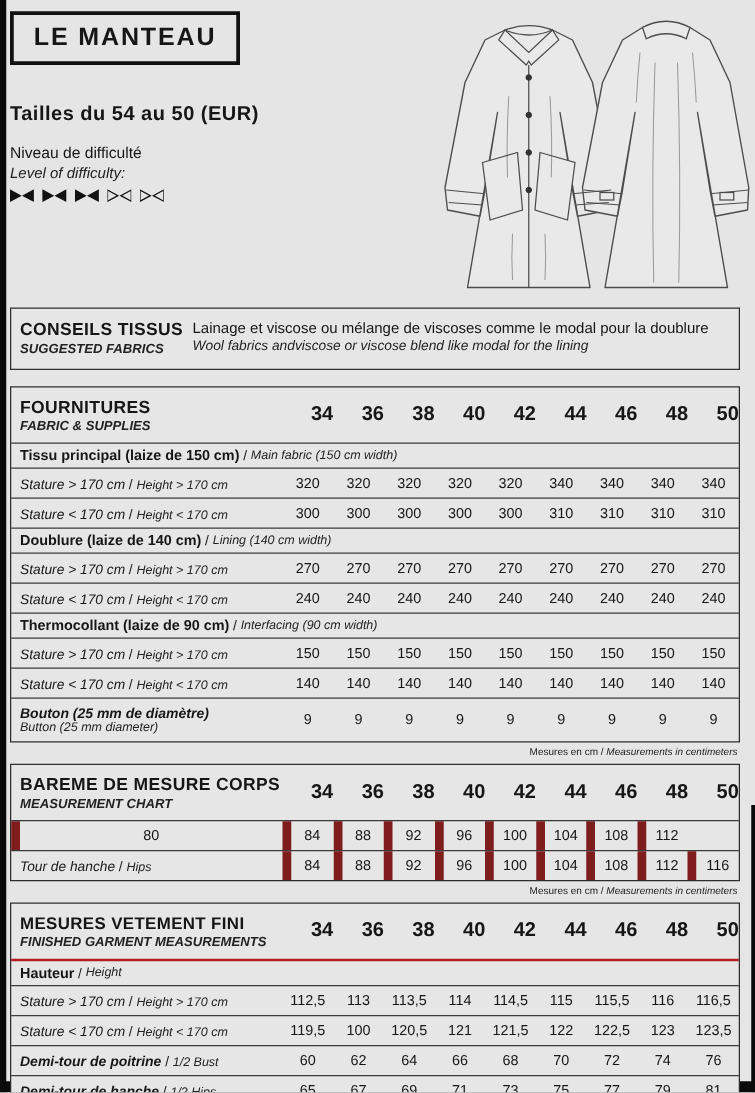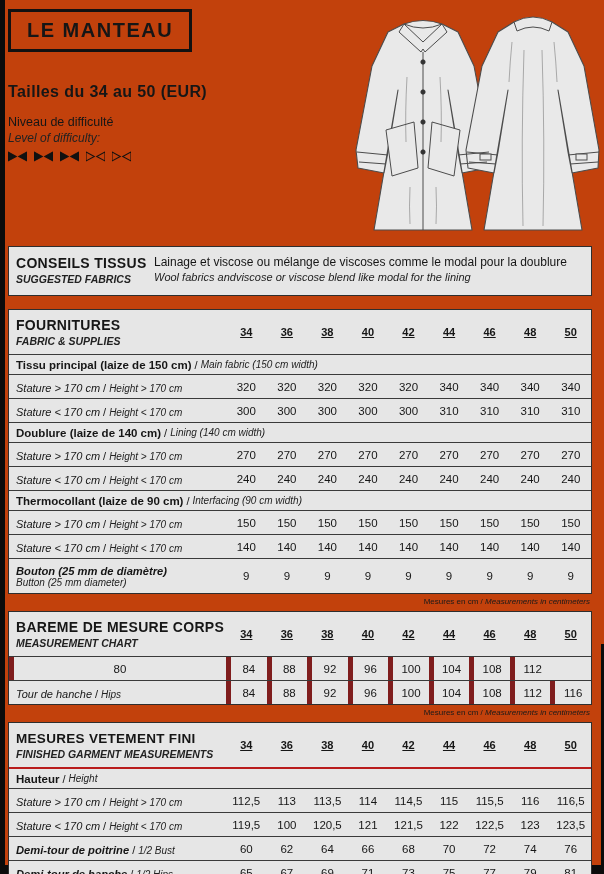--- a/index.html
+++ b/index.html
@@ -1,16 +1,16 @@
 <!DOCTYPE html>
 <html><head>
 <meta charset="utf-8">
 <style>
   html,body{margin:0;padding:0;background:#bbb;}
-  .page{position:relative;width:604px;height:874px;background:#c2410c;overflow:hidden;
+  .page{position:relative;width:604px;height:874px;background:#e5e5e5;overflow:hidden;
         font-family:"Liberation Sans",sans-serif;color:#161616;}
   .edge-left{position:absolute;left:0;top:0;width:5px;height:100%;background:#0b0b0b;}
   .edge-bottom{position:absolute;left:0;bottom:0;width:100%;height:9px;background:#0b0b0b;}
   .edge-right{position:absolute;right:0;bottom:0;width:3px;height:230px;background:#0b0b0b;}
   .content{position:absolute;left:8px;top:0;width:584px;}
 
   
   .hdr{position:relative;height:238px;}
   .title-box{display:inline-block;margin-top:9px;border:3px solid #111;padding:7px 16px;}
   .title-box span{font-size:20px;font-weight:bold;letter-spacing:1.5px;}
@@ -29,56 +29,56 @@
   
   .conseils{margin-top:8px;display:grid;grid-template-columns:138px 1fr;padding:8px 8px 8px 7px;min-height:32px;}
   .sec-title-fr{font-size:14px;font-weight:bold;letter-spacing:.3px;}
   .sec-title-en{font-size:10.5px;font-style:italic;font-weight:bold;color:#222;margin-top:2px;}
   .conseils-text-fr{font-size:12px;}
   .conseils-text-en{font-size:11px;font-style:italic;margin-top:2px;color:#222;}
 
   
   .t-row{display:grid;grid-template-columns:217px repeat(9,1fr);align-items:center;}
   .t-head{min-height:44px;}
-  .t-head .size-h{font-size:11px;font-weight:bold;text-align:center;text-decoration:underline;}
+  .t-head .size-h{font-size:16px;font-weight:bold;text-align:right;}
   .t-head .hcell{padding-left:7px;}
   .rule{border-top:1px solid #3a3a3a;}
   .rule2{border-top:2px solid #b91c1c;}
   .g-row{min-height:19px;display:flex;align-items:center;padding-left:7px;}
   .g-fr{font-size:11.5px;font-weight:bold;}
   .g-en{font-size:10px;font-style:italic;color:#222;}
   .sep{font-size:11px;padding:0 3px;}
   .d-row{min-height:23px;}
   .d-row .lbl{padding-left:7px;}
   .lbl .fr{font-size:11px;font-style:italic;}
   .lbl .en{font-size:10px;font-style:italic;color:#222;}
   .lbl .fr.b{font-weight:bold;font-size:11.2px;}
   .val{font-size:11.5px;text-align:center;}
-  .vlines .val{border-left:5px solid #7f1d1d;align-self:stretch;display:flex;align-items:center;justify-content:center;}
+  .vlines .val{border-left:7px solid #7f1d1d;align-self:stretch;display:flex;align-items:center;justify-content:center;}
   .d-row.tall{min-height:34px;}
   .lbl2 .fr{display:block;font-size:11.2px;font-weight:bold;}
   .lbl2 .en{display:block;font-size:10px;font-style:italic;color:#222;}
   .mt{margin-top:13px;}
   .mt2{margin-top:3px;}
 </style>
 </head>
 <body>
 
 <div class="page">
   <div class="edge-left"></div>
   <div class="edge-bottom"></div>
   <div class="edge-right"></div>
 
   <div class="content">
 
     <div class="hdr">
       <div class="title-box">
         <span>LE MANTEAU</span>
       </div>
-      <div class="sizes-line">Tailles du 34 au 50 (EUR)</div>
+      <div class="sizes-line">Tailles du 54 au 50 (EUR)</div>
       <div class="diff-fr">Niveau de difficulté</div>
       <div class="diff-en">Level of difficulty:</div>
       <div class="diff-icons" id="diffIcons">
           <svg width="19" height="11" viewBox="0 0 22 12">
             <polygon points="0,0.8 9.6,6 0,11.2" fill="#111" stroke="#111" stroke-width="1.2"></polygon>
             <polygon points="22,0.8 12.4,6 22,11.2" fill="#111" stroke="#111" stroke-width="1.2"></polygon>
           </svg>
           <svg width="19" height="11" viewBox="0 0 22 12">
             <polygon points="0,0.8 9.6,6 0,11.2" fill="#111" stroke="#111" stroke-width="1.2"></polygon>
             <polygon points="22,0.8 12.4,6 22,11.2" fill="#111" stroke="#111" stroke-width="1.2"></polygon>

